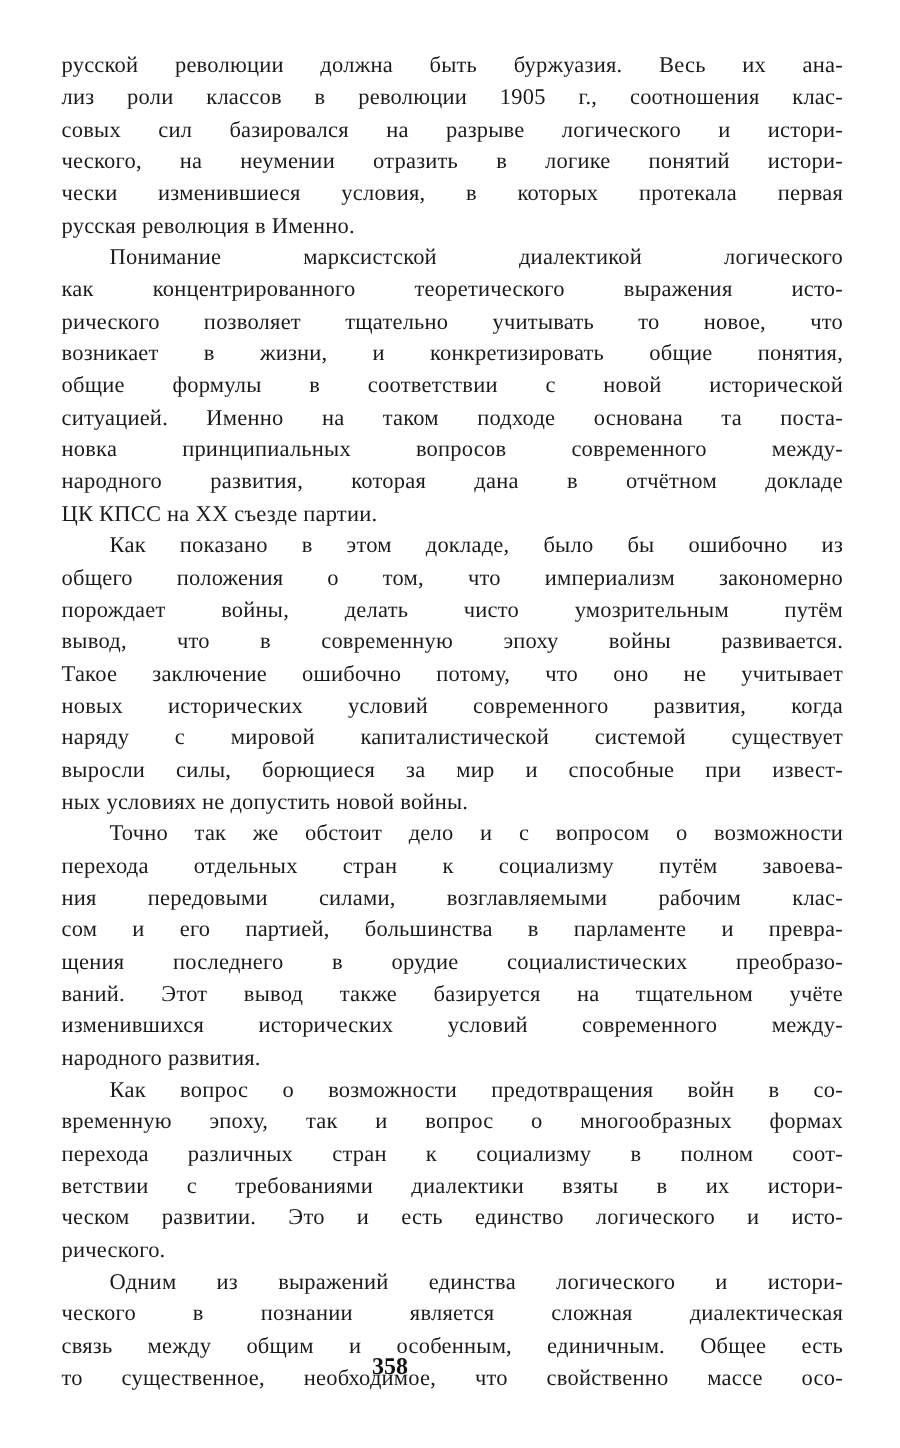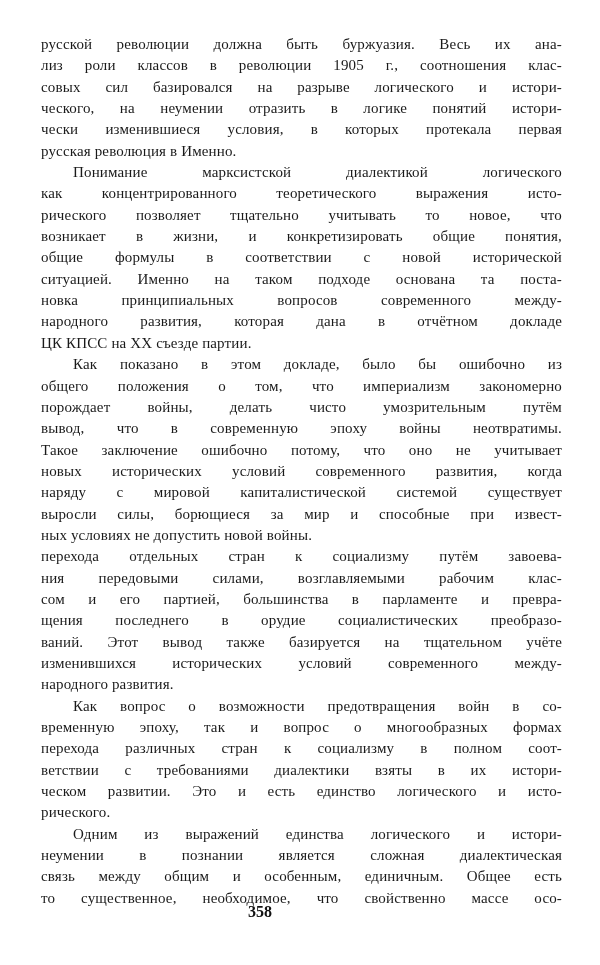--- a/index.html
+++ b/index.html
@@ -60,48 +60,49 @@
     <span class="line">ситуацией. Именно на таком подходе основана та поста-</span>
     <span class="line">новка принципиальных вопросов современного между-</span>
     <span class="line">народного развития, которая дана в отчётном докладе</span>
     <span class="line last">ЦК КПСС на XX съезде партии.</span>
   </div>
 
   <div>
     <span class="line indent">Как показано в этом докладе, было бы ошибочно из</span>
     <span class="line">общего положения о том, что империализм закономерно</span>
     <span class="line">порождает войны, делать чисто умозрительным путём</span>
-    <span class="line">вывод, что в современную эпоху войны неотвратимы.</span>
+    <span class="line">вывод, что в современную эпоху войны развивается.</span>
     <span class="line">Такое заключение ошибочно потому, что оно не учитывает</span>
     <span class="line">новых исторических условий современного развития, когда</span>
     <span class="line">наряду с мировой капиталистической системой существует</span>
     <span class="line">выросли силы, борющиеся за мир и способные при извест-</span>
     <span class="line last">ных условиях не допустить новой войны.</span>
   </div>
 
   <div>
+    <span class="line indent">Точно так же обстоит дело и с вопросом о возможности</span>
     <span class="line">перехода отдельных стран к социализму путём завоева-</span>
     <span class="line">ния передовыми силами, возглавляемыми рабочим клас-</span>
     <span class="line">сом и его партией, большинства в парламенте и превра-</span>
     <span class="line">щения последнего в орудие социалистических преобразо-</span>
     <span class="line">ваний. Этот вывод также базируется на тщательном учёте</span>
     <span class="line">изменившихся исторических условий современного между-</span>
     <span class="line last">народного развития.</span>
   </div>
 
   <div>
     <span class="line indent">Как вопрос о возможности предотвращения войн в со-</span>
     <span class="line">временную эпоху, так и вопрос о многообразных формах</span>
     <span class="line">перехода различных стран к социализму в полном соот-</span>
     <span class="line">ветствии с требованиями диалектики взяты в их истори-</span>
     <span class="line">ческом развитии. Это и есть единство логического и исто-</span>
     <span class="line last">рического.</span>
   </div>
 
   <div>
     <span class="line indent">Одним из выражений единства логического и истори-</span>
-    <span class="line">неумении в познании является сложная диалектическая</span>
+    <span class="line">ческого в познании является сложная диалектическая</span>
     <span class="line">связь между общим и особенным, единичным. Общее есть</span>
     <span class="line">то существенное, необходимое, что свойственно массе осо-</span>
   </div>
 </div>
 
 <div class="page-number">358</div>
 
 </body></html>

